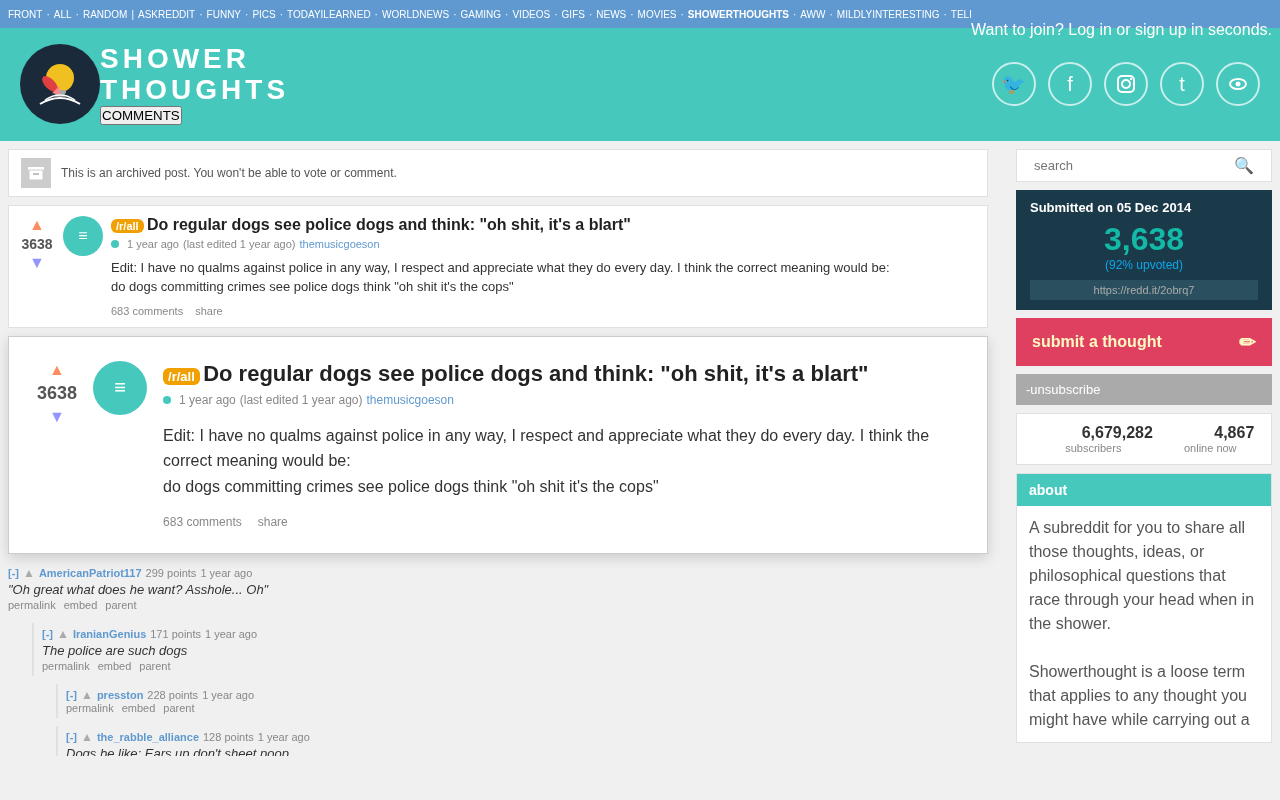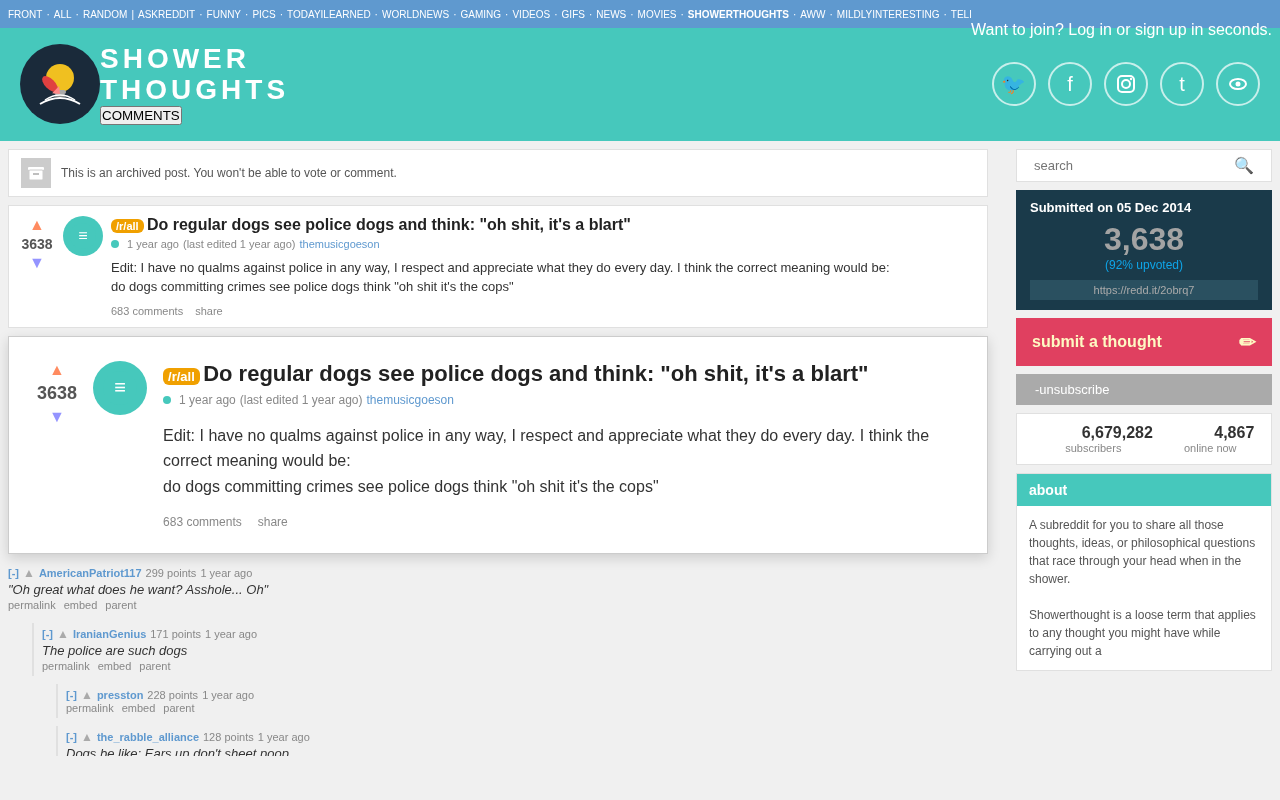--- a/index.html
+++ b/index.html
@@ -150,42 +150,42 @@
     #submitted-box {
       background: #1a3a4a;
       color: #fff;
       padding: 10px 14px;
       font-size: 12px;
       margin-bottom: 8px;
     }
     #submitted-box .sub-title { font-size: 13px; margin-bottom: 6px; }
     #submitted-box .sub-title span { font-weight: bold; }
     #vote-display { text-align: center; }
-    #vote-number { font-size: 32px; font-weight: bold; color: #a3a3a3; }
+    #vote-number { font-size: 32px; font-weight: bold; color: #14b8a6; }
     #upvote-pct { font-size: 12px; color: #0ea5e9; }
     #short-url { background: #2a5060; color: #aaa; padding: 4px 8px; font-size: 11px; text-align: center; margin-top: 8px; }
 
     #submit-btn {
       background: #e04060;
       color: #fef9c3;
       padding: 12px 16px;
       font-size: 16px;
       font-weight: bold;
       display: flex;
       align-items: center;
       justify-content: space-between;
       cursor: pointer;
       margin-bottom: 8px;
     }
     #submit-btn .pencil-icon { font-size: 20px; }
 
     #unsubscribe-btn {
       background: #aaa;
       color: #fff;
-      padding: 8px 19px;
+      padding: 8px 10px;
       font-size: 13px;
       cursor: pointer;
       margin-bottom: 8px;
     }
 
     #stats-row {
       background: #fff;
       border: 1px solid #e0e0e0;
       display: flex;
       justify-content: space-around;
@@ -200,21 +200,21 @@
       background: #fff;
       border: 1px solid #e0e0e0;
     }
     #about-header {
       background: #46c8bc;
       color: #fff;
       padding: 8px 12px;
       font-size: 14px;
       font-weight: bold;
     }
-    #about-body { padding: 10px 12px; font-size: 12px; color: #555; line-height: 1.5; }
+    #about-body { padding: 10px 12px; font-size: 16px; color: #555; line-height: 1.5; }
 
     .teal-dot { display: inline-block; width: 8px; height: 8px; background: #46c8bc; border-radius: 50%; margin-right: 4px; }
   </style>
 </head>
 <body>
 
 <div id="topbar">
   <div id="topbar-links">
     <span>FRONT</span>
     <span> · </span>

